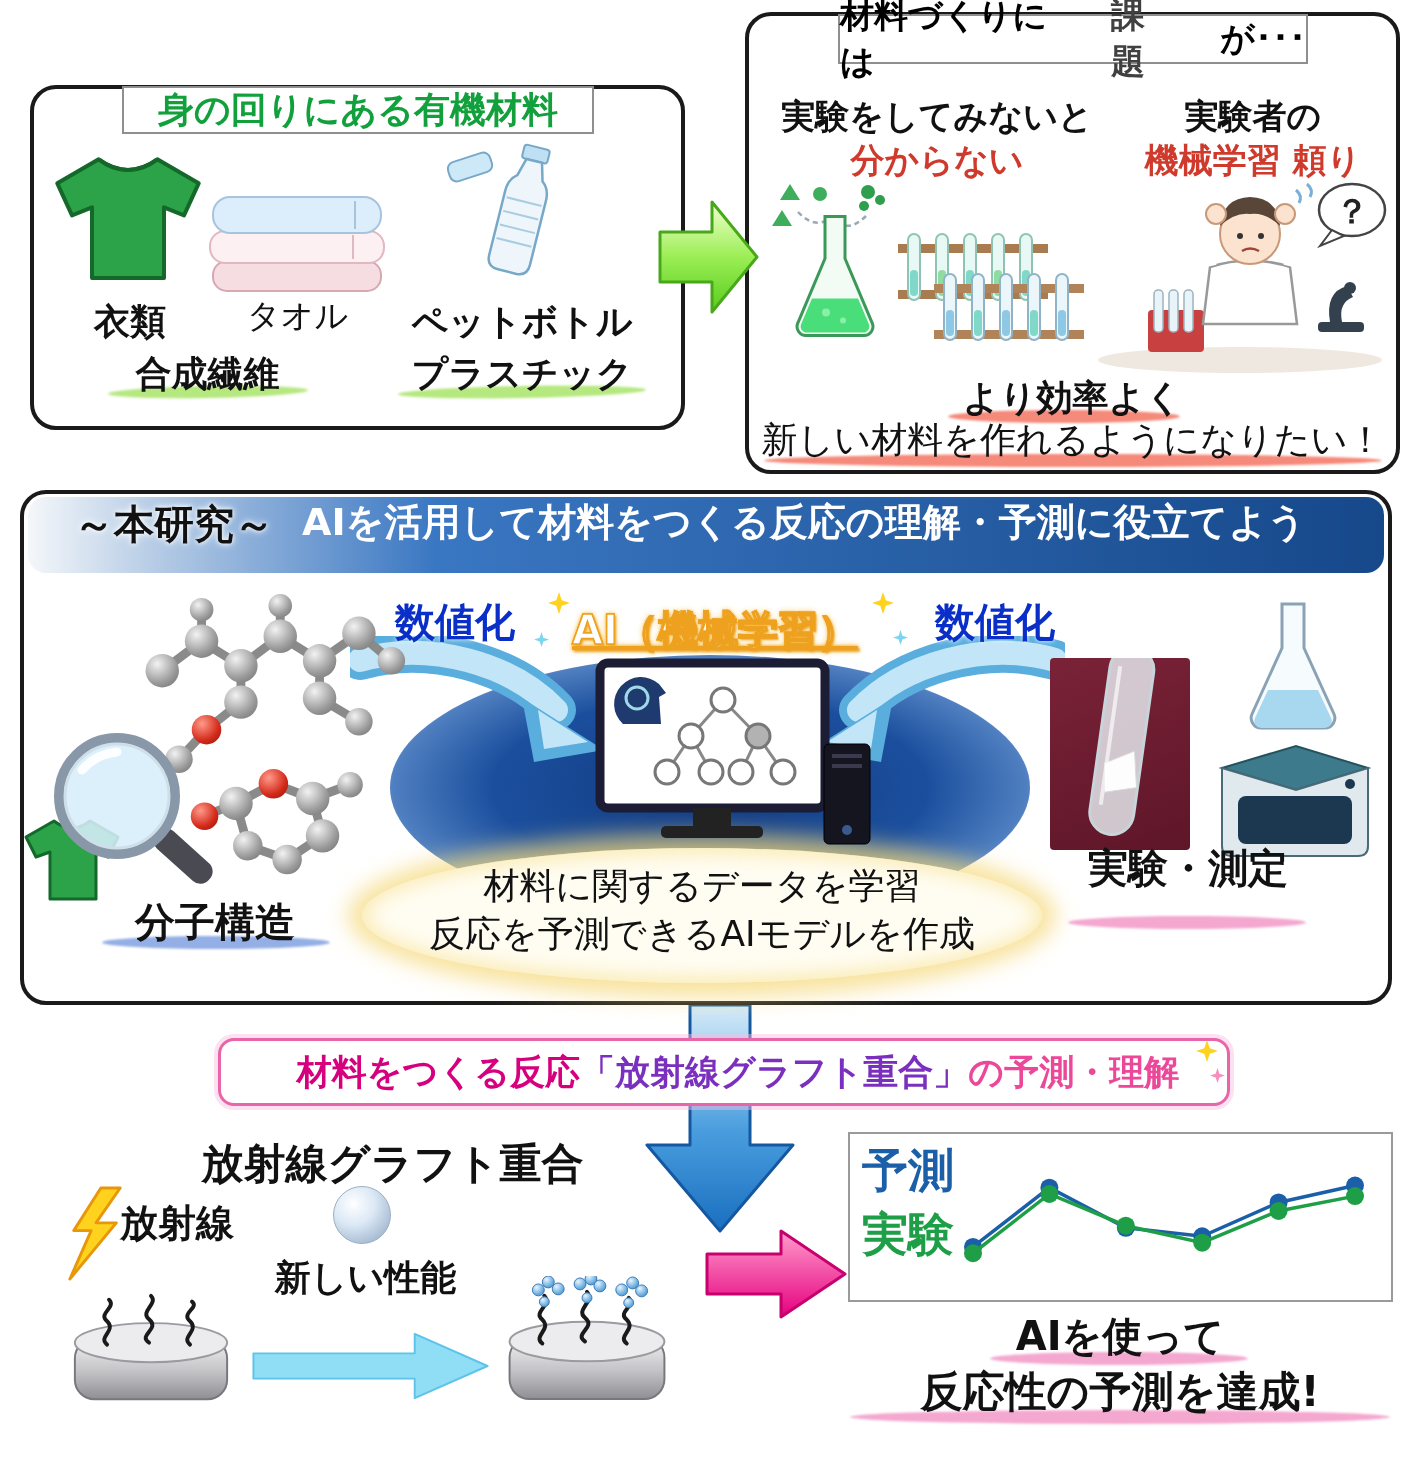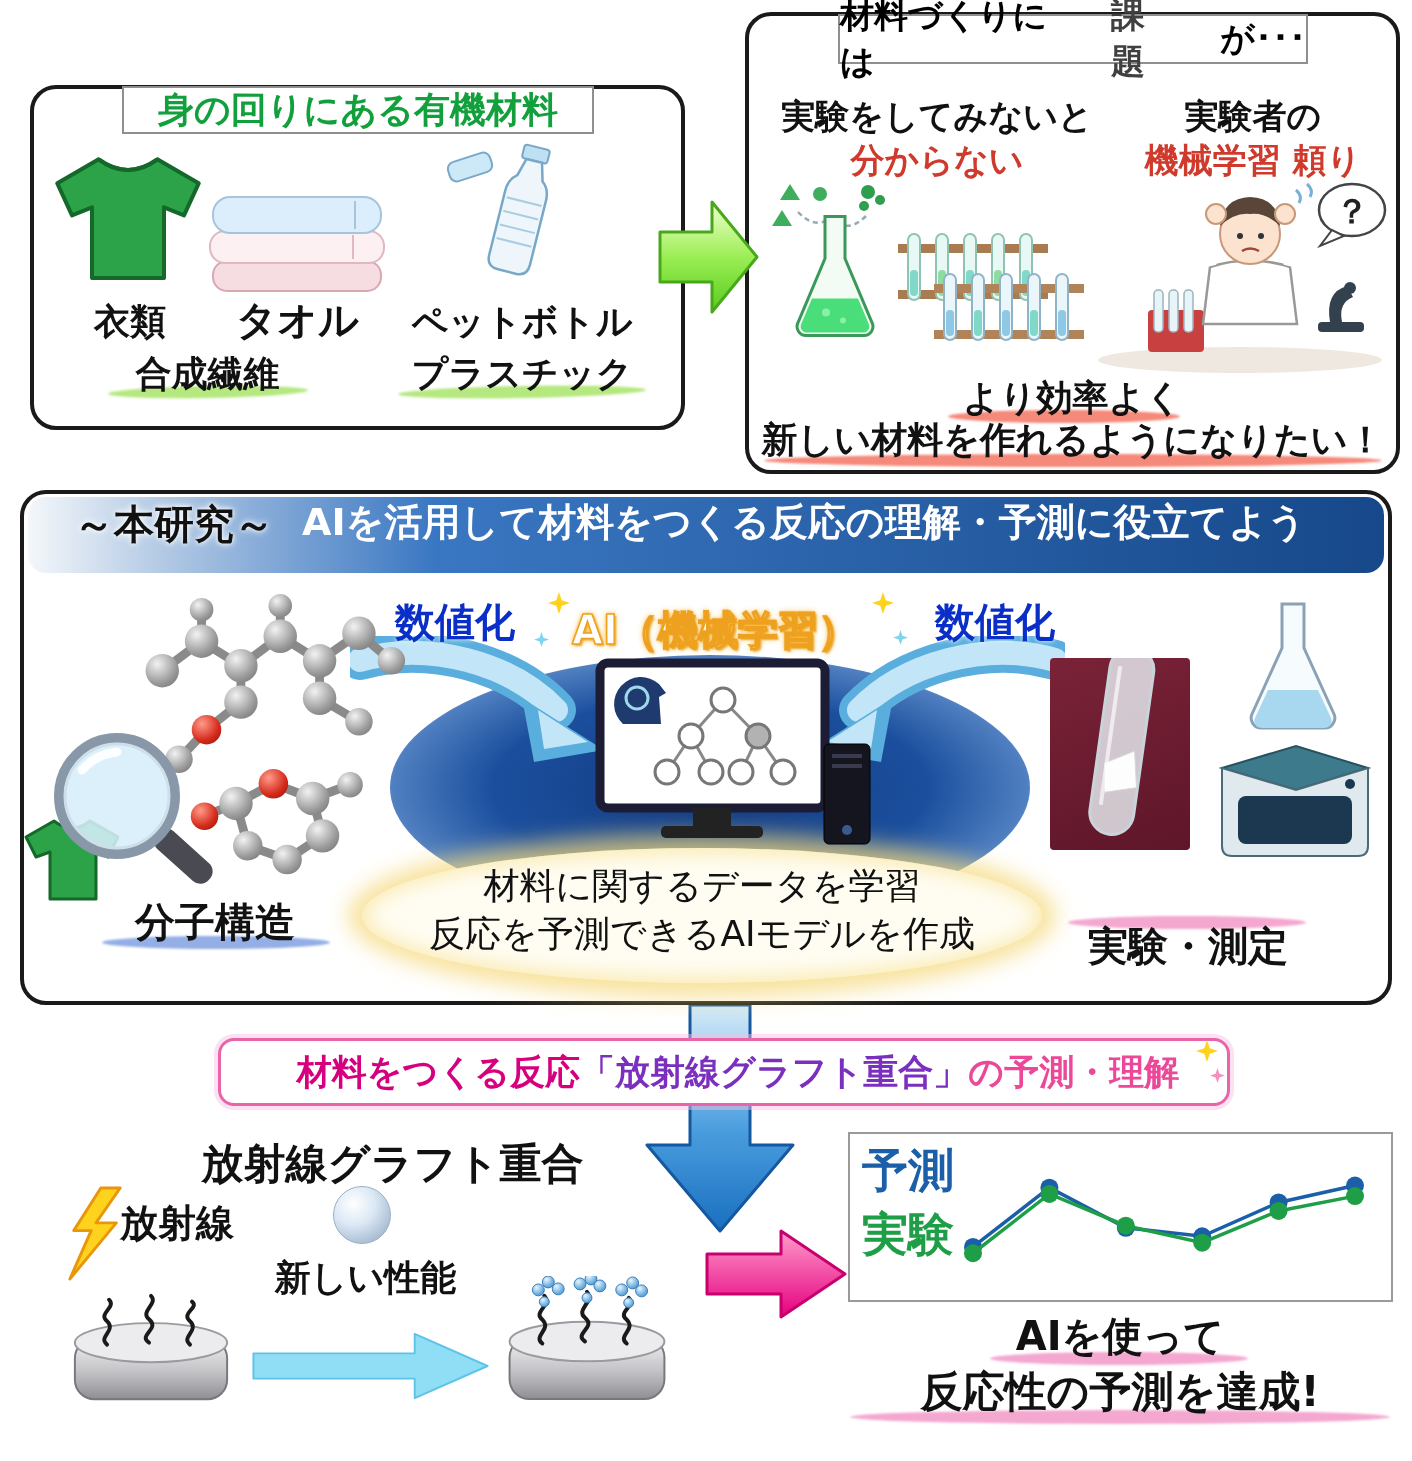--- a/index.html
+++ b/index.html
@@ -9,21 +9,21 @@
   .box{position:absolute;background:#fff;border:4px solid #1a1a1a;border-radius:26px;z-index:2;}
   .panel-title{position:absolute;background:#fff;border:2px solid #8f8f8f;display:flex;align-items:center;justify-content:center;font-weight:900;z-index:8;gap:46px;}
   .txt{position:absolute;color:#111;text-align:center;line-height:1.22;z-index:7;}
   .swash{position:absolute;border-radius:50%;z-index:5;filter:blur(1px);}
   .green-t{color:#12a03c;}
   .red-t{color:#cf3a2c;}
   .blue-t{color:#0a2ec8;}
   .main-header{position:absolute;border-radius:18px;display:flex;align-items:flex-start;gap:28px;padding-left:46px;
     background:linear-gradient(90deg,#f4f7fa 0%,#b8cde6 9%,#3a77c2 30%,#16488a 100%);z-index:6;}
   .ai-label{color:#fff;font-weight:900;-webkit-text-stroke:1.5px #eea11e;
-    text-shadow:0 0 3px #eea11e,0 0 6px rgba(250,190,60,.95),2px 2px 2px rgba(230,150,20,.8);}
+    text-shadow:0 0 3px #eea11e,0 0 6px rgba(250,190,60,.95),2px 2px 2px rgba(230,150,20,.8);text-decoration:underline;}
   .dark-ellipse{position:absolute;border-radius:50%;z-index:3;
     background:radial-gradient(ellipse at 50% 50%, #123a7e 0%, #1b4f9e 48%, #4f7fc0 70%, rgba(120,160,210,0) 88%);}
   .glow-ellipse{position:absolute;border-radius:50%;background:#fffdf2;z-index:4;
     box-shadow:0 0 22px 14px rgba(245,216,122,.75), inset 0 0 18px 6px rgba(247,224,140,.6);}
   .banner{position:absolute;background:#fff;border:3.5px solid #e964a8;border-radius:16px;z-index:9;
     display:flex;align-items:center;justify-content:center;box-shadow:0 0 0 4px rgba(249,190,222,.45);}
   .sphere{position:absolute;border-radius:50%;z-index:6;border:1px solid #9ab0c4;
     background:radial-gradient(circle at 35% 30%, #ffffff 0%, #dbe8f5 40%, #9fb4cc 85%, #8098b4 100%);}
   .photo{position:absolute;background:linear-gradient(160deg,#7a2238,#5e1628);z-index:6;border-radius:4px;}
   .chartbox{position:absolute;background:#fff;border:2px solid #9a9a9a;z-index:6;}
@@ -57,21 +57,21 @@
       <rect x="78" y="6" width="26" height="14" rx="3" fill="#bfe0f2" stroke="#78a8c8" stroke-width="2"></rect>
       <path d="M83 20 L99 20 L104 38 Q112 44 112 56 L112 122 Q112 134 100 134 L82 134 Q70 134 70 122 L70 56 Q70 44 78 38 Z" fill="#eef6fc" stroke="#78a8c8" stroke-width="2.5"></path>
       <line x1="73" y1="62" x2="109" y2="62" stroke="#a8cce0" stroke-width="2"></line>
       <line x1="73" y1="76" x2="109" y2="76" stroke="#a8cce0" stroke-width="2"></line>
       <line x1="73" y1="90" x2="109" y2="90" stroke="#a8cce0" stroke-width="2"></line>
       <line x1="73" y1="104" x2="109" y2="104" stroke="#a8cce0" stroke-width="2"></line>
     </g>
   </svg>
 
   <div class="txt" style="left:60px;top:300px;width:140px;font-size:36px;font-weight:600;">衣類</div>
-  <div class="txt" style="left:215px;top:296px;width:165px;font-size:40px;font-weight:700;">タオル</div>
+  <div class="txt" style="left:215px;top:296px;width:165px;font-size:33px;font-weight:400;">タオル</div>
   <div class="txt" style="left:392px;top:300px;width:260px;font-size:36px;font-weight:600;">ペットボトル</div>
   <div class="swash" style="left:108px;top:386px;width:200px;height:12px;background:#b5e87f;transform:rotate(-1deg);"></div>
   <div class="txt" style="left:95px;top:352px;width:225px;font-size:36px;font-weight:600;">合成繊維</div>
   <div class="swash" style="left:398px;top:386px;width:248px;height:12px;background:#b5e87f;transform:rotate(-1deg);"></div>
   <div class="txt" style="left:392px;top:352px;width:260px;font-size:36px;font-weight:600;">プラスチック</div>
 
   <svg class="abs" style="left:658px;top:198px;width:102px;height:118px;z-index:4" viewBox="0 0 102 118">
     <defs>
         <linearGradient id="gGreen" x1="0" y1="0" x2="0" y2="1">
       <stop offset="0" stop-color="#f2ffd0"></stop>
@@ -164,21 +164,21 @@
     <path d="M242 58 L230 74 L254 64 Z" fill="#fff" stroke="#444" stroke-width="2"></path>
     <text x="262" y="51" font-size="34" font-weight="bold" text-anchor="middle" fill="#222">？</text>
     <path d="M240 150 q-5 -30 17 -36 l6 11 q-15 6 -11 25 z" fill="#33404e"></path>
     <rect x="228" y="150" width="46" height="10" rx="4" fill="#33404e"></rect>
     <circle cx="260" cy="116" r="6" fill="#33404e"></circle>
   </svg>
 
   <div class="swash" style="left:948px;top:410px;width:232px;height:13px;background:#f5897a;"></div>
   <div class="txt" style="left:745px;top:376px;width:655px;font-size:36px;font-weight:900;">より効率よく</div>
   <div class="swash" style="left:764px;top:454px;width:618px;height:13px;background:#f5897a;"></div>
-  <div class="txt" style="left:745px;top:418px;width:655px;font-size:36px;font-weight:700;">新しい材料を作れるようになりたい！</div>
+  <div class="txt" style="left:745px;top:418px;width:655px;font-size:36px;font-weight:400;">新しい材料を作れるようになりたい！</div>
 
   <section class="box" style="left:20px;top:490px;width:1372px;height:515px;"></section>
   <div class="main-header" style="left:28px;top:497px;width:1356px;height:76px;">
     <span style="font-size:40px;font-weight:900;color:#111;text-shadow:0 0 4px #fff,0 0 8px #fff;">～本研究～</span>
     <span style="font-size:38px;font-weight:900;color:#fff;">AIを活用して材料をつくる反応の理解・予測に役立てよう</span>
   </div>
 
   <svg class="abs" style="left:118px;top:592px;width:295px;height:295px;z-index:6" viewBox="0 0 300 300">
     <defs>
       <radialGradient id="atomG" cx=".35" cy=".3" r=".95">
@@ -334,21 +334,21 @@
     <path d="M44 6 h22 v44 l30 66 a10 10 0 0 1 -9 14 H23 a10 10 0 0 1 -9 -14 l30 -66 z" fill="#f6fbfe" stroke="#8aa2b5" stroke-width="3"></path>
     <path d="M30 92 h50 l13 28 a7 7 0 0 1 -7 10 H24 a7 7 0 0 1 -7 -10 z" fill="#a8d8f0"></path>
   </svg>
   <svg class="abs" style="left:1200px;top:738px;width:190px;height:130px;z-index:6" viewBox="0 0 190 130">
     <polygon points="22,30 96,8 168,30 96,52" fill="#3d7a8c" stroke="#25525e" stroke-width="2"></polygon>
     <path d="M22 30 L22 108 Q22 118 32 118 L158 118 Q168 118 168 108 L168 30 L96 52 Z" fill="#dfe9ee" stroke="#4a6a78" stroke-width="2"></path>
     <rect x="38" y="58" width="114" height="48" rx="8" fill="#1c3850"></rect>
     <circle cx="150" cy="46" r="5" fill="#1c3850"></circle>
   </svg>
   <div class="swash" style="left:1068px;top:916px;width:238px;height:13px;background:#f4a8d0;"></div>
-  <div class="txt" style="left:1058px;top:922px;width:260px;font-size:40px;font-weight:900;">実験・測定</div>
+  <div class="txt" style="left:1058px;top:844px;width:260px;font-size:40px;font-weight:900;">実験・測定</div>
 
   <svg class="abs" style="left:645px;top:1003px;width:150px;height:230px;z-index:1" viewBox="0 0 150 230">
     <defs>
         <linearGradient id="gBlue" x1="0" y1="0" x2="0" y2="1">
       <stop offset="0" stop-color="#d6ecfa"></stop>
           <stop offset=".55" stop-color="#4a9ede"></stop>
           <stop offset="1" stop-color="#1a6fc0"></stop>
     </linearGradient>
       </defs>
     <polygon points="45,2 105,2 105,142 148,142 75,228 2,142 45,142" fill="url(#gBlue)" stroke="#1558a0" stroke-width="3" stroke-linejoin="round"></polygon>

